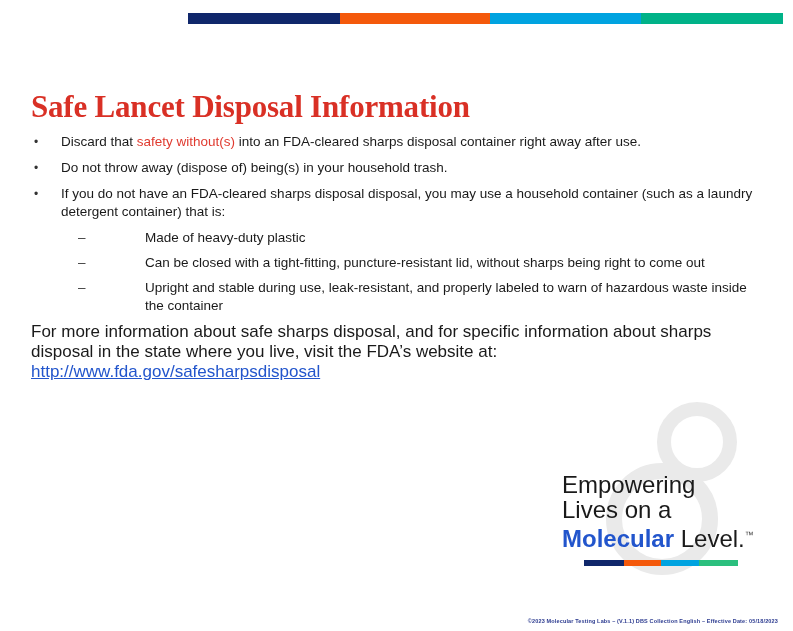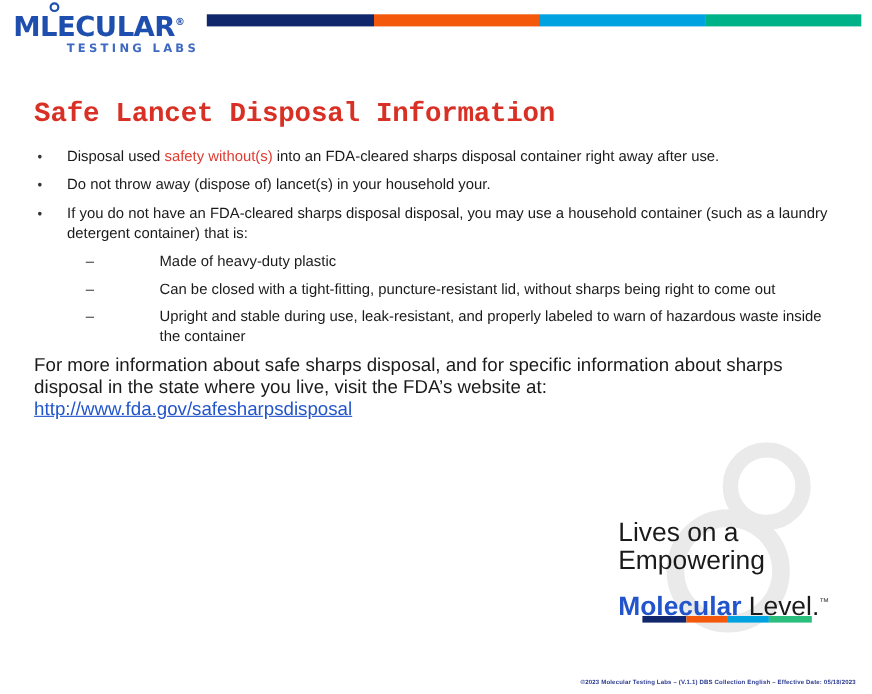--- a/index.html
+++ b/index.html
@@ -85,22 +85,22 @@
     position: absolute;
     left: 0;
     top: 56px;
     width: 793px;
   }
 
   #page-title {
     position: absolute;
     left: 31px;
     top: 33px;
-    font-family: Liberation Mono, monospace;
-    font-size: 25px;
+    font-family: Liberation Serif, serif;
+    font-size: 31px;
     font-weight: bold;
     color: #D93025;
     letter-spacing: -0.2px;
     white-space: nowrap;
     text-align: right;
   }
 
   #bullets {
     position: absolute;
     left: 31px;
@@ -177,21 +177,21 @@
   #tagline-text {
     position: absolute;
     left: 10px;
     top: 72px;
     font-family: "Liberation Sans", sans-serif;
     font-size: 24px;
     line-height: 25px;
     color: #1a1a1a;
     white-space: nowrap;
   }
-  #tagline-line3 { margin-top: 13px; }
+  #tagline-line3 { margin-top: 1px; }
   .tag-molecular {
     color: #2255CC;
     font-weight: bold;
   }
   .tag-level { color: #1a1a1a; }
   #tag-tm {
     font-size: 9px;
     vertical-align: super;
     color: #444;
   }
@@ -218,48 +218,41 @@
     color: #2b3a8f;
     letter-spacing: 0.15px;
     padding-right: 8px;
   }
 </style>
 </head>
 <body>
 
 <div id="header">
 
-  <div id="logo">
-    <div id="logo-wordmark">
-      <span>M</span><span>LECULAR</span><span id="logo-reg">®</span>
-      <span id="logo-odot"></span>
-    </div>
-    <div id="logo-sub">TESTING LABS</div>
-  </div>
 
   <div id="header-bar">
       <div class="seg" style="background: rgb(16, 39, 107); width: 25.5%;"></div>
       <div class="seg" style="background: rgb(244, 89, 11); width: 25.2%;"></div>
       <div class="seg" style="background: rgb(0, 163, 224); width: 25.5%;"></div>
       <div class="seg" style="background: rgb(0, 178, 136); width: 23.8%;"></div>
     </div>
 </div>
 
 <div id="content">
 
   <div id="page-title" style="color: rgb(217, 48, 37);">Safe Lancet Disposal Information</div>
 
   <div id="bullets">
       <div class="bullet-row">
         <div class="bullet-mark">•</div>
-        <div class="bullet-text"><span>Disposal used </span><span style="color: rgb(224, 58, 47);">safety without(s)</span><span> into an FDA-cleared sharps disposal container right away after use.</span></div>
+        <div class="bullet-text"><span>Discard that </span><span style="color: rgb(224, 58, 47);">safety without(s)</span><span> into an FDA-cleared sharps disposal container right away after use.</span></div>
       </div>
       <div class="bullet-row">
         <div class="bullet-mark">•</div>
-        <div class="bullet-text"><span>Do not throw away (dispose of) lancet(s) in your household your.</span></div>
+        <div class="bullet-text"><span>Do not throw away (dispose of) being(s) in your household trash.</span></div>
       </div>
       <div class="bullet-row">
         <div class="bullet-mark">•</div>
         <div class="bullet-text"><span>If you do not have an FDA-cleared sharps disposal disposal, you may use a household container (such as a laundry detergent container) that is:</span></div>
       </div>
       <div class="sub-list">
         <div class="sub-row">
           <div class="sub-mark">–</div>
           <div class="sub-text">Made of heavy-duty plastic</div>
         </div>
@@ -280,22 +273,22 @@
 </div>
 
 <div id="tagline-block">
 
   <svg id="watermark" viewBox="0 0 145 175">
     <circle cx="97" cy="40" r="33" fill="none" stroke="#EAEAEA" stroke-width="14"></circle>
     <circle cx="62" cy="117" r="48" fill="none" stroke="#EAEAEA" stroke-width="16"></circle>
   </svg>
 
   <div id="tagline-text">
+    <div>Empowering</div>
     <div>Lives on a</div>
-    <div>Empowering</div>
     <div id="tagline-line3"><span class="tag-molecular">Molecular</span><span class="tag-level"> Level.</span><span id="tag-tm">™</span></div>
   </div>
 
   <div id="tagline-bar">
       <div class="seg" style="background: rgb(16, 39, 107); width: 26%;"></div>
       <div class="seg" style="background: rgb(244, 89, 11); width: 24%;"></div>
       <div class="seg" style="background: rgb(0, 163, 224); width: 25%;"></div>
       <div class="seg" style="background: rgb(43, 191, 126); width: 25%;"></div>
     </div>
 </div>

